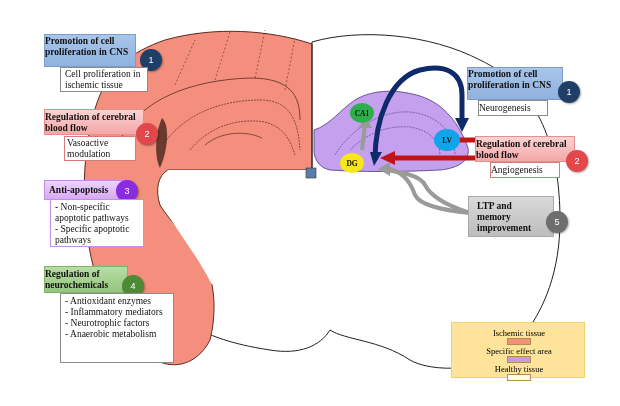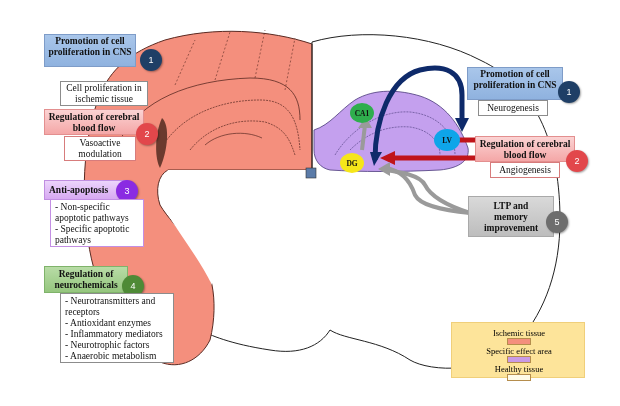--- a/index.html
+++ b/index.html
@@ -1,18 +1,18 @@
 <!DOCTYPE html>
 <html><head>
 <meta charset="utf-8">
 <style>
   html,body{margin:0;padding:0;background:#fff;}
   body{width:620px;height:406px;position:relative;overflow:hidden;font-family:"Liberation Serif","DejaVu Serif",serif;}
   svg.brain{position:absolute;left:0;top:0;}
-  .box{position:absolute;box-sizing:border-box;font-size:9.5px;line-height:11px;text-align:center;color:#111;}
+  .box{position:absolute;box-sizing:border-box;font-size:9.5px;line-height:11px;color:#111;}
   .title{font-weight:bold;}
   .blue{background:linear-gradient(#a9c6ea,#8fb2df);border:1px solid #7e9cc8;}
   .pink{background:linear-gradient(#fbd3d3,#f4a7a7);border:1px solid #e38f8f;}
   .purple{background:linear-gradient(#ecd4fb,#d7a9f2);border:1px solid #c08ee0;}
   .green{background:linear-gradient(#b8dca6,#95c67e);border:1px solid #7fb36a;}
   .grey{background:linear-gradient(#d9d9d9,#bdbdbd);border:1px solid #a9a9a9;}
   .sub{background:#fff;border:1px solid #8c8c8c;}
   .sub.pinkb{border-color:#d77c7c;}
   .sub.purpleb{border-color:#c38fe4;}
   .sub.left{text-align:left;padding:2px 4px;}
@@ -67,37 +67,36 @@
   <path d="M362,150 L365,125" stroke="#9a9a9a" stroke-width="4"></path>
   <polygon points="358,128 372,128 366,117" fill="#9a9a9a"></polygon>
 </svg>
 
 <div class="node" style="left:350px;top:103px;width:24px;height:20px;background:#2fae4d;">CA1</div>
 <div class="node" style="left:434px;top:129px;width:26px;height:22px;background:#0ea5e9;">LV</div>
 <div class="node" style="left:340px;top:153px;width:24px;height:20px;background:#f6e61a;">DG</div>
 
 <div class="box blue title" style="left:44px;top:34px;width:92px;height:33px;padding-top:1px;">Promotion of cell proliferation in CNS</div>
 <div class="badge" style="left:140px;top:49px;background:#1f3f66;">1</div>
-<div class="box sub" style="left:60px;top:67px;width:88px;height:25px;padding:1px 4px;margin-top:14px;">Cell proliferation in ischemic tissue</div>
+<div class="box sub" style="left:60px;top:67px;width:88px;height:25px;padding:1px 4px;">Cell proliferation in ischemic tissue</div>
 
 <div class="box pink title" style="left:44px;top:109px;width:100px;height:26px;padding-top:2px;">Regulation of cerebral blood flow</div>
 <div class="badge" style="left:136px;top:123px;background:#e2474b;">2</div>
 <div class="box sub pinkb" style="left:64px;top:136px;width:72px;height:25px;padding:1px 2px;">Vasoactive modulation</div>
 
 <div class="box purple title" style="left:44px;top:180px;width:84px;height:20px;text-align:left;padding:4px 4px;">Anti-apoptosis</div>
 <div class="badge" style="left:116px;top:180px;background:#8a2be2;">3</div>
 <div class="box sub purpleb left" style="left:50px;top:199px;width:94px;height:48px;">
   <div>- Non-specific apoptotic pathways</div>
   <div>- Specific apoptotic pathways</div>
 </div>
 
 <div class="box green title" style="left:44px;top:266px;width:84px;height:27px;padding-top:2px;">Regulation of neurochemicals</div>
 <div class="badge" style="left:122px;top:275px;background:#4e8a36;">4</div>
 <div class="box sub left" style="left:60px;top:293px;width:114px;height:70px;">
-  <div>- Neurotransmitters and receptors</div>
   <div>- Antioxidant enzymes</div>
   <div>- Inflammatory mediators</div>
   <div>- Neurotrophic factors</div>
   <div>- Anaerobic metabolism</div>
 </div>
 
 <div class="box blue title" style="left:467px;top:67px;width:96px;height:33px;padding-top:1px;">Promotion of cell proliferation in CNS</div>
 <div class="badge" style="left:558px;top:81px;background:#1f3f66;">1</div>
 <div class="box sub" style="left:478px;top:100px;width:70px;height:16px;padding-top:2px;">Neurogenesis</div>
 

